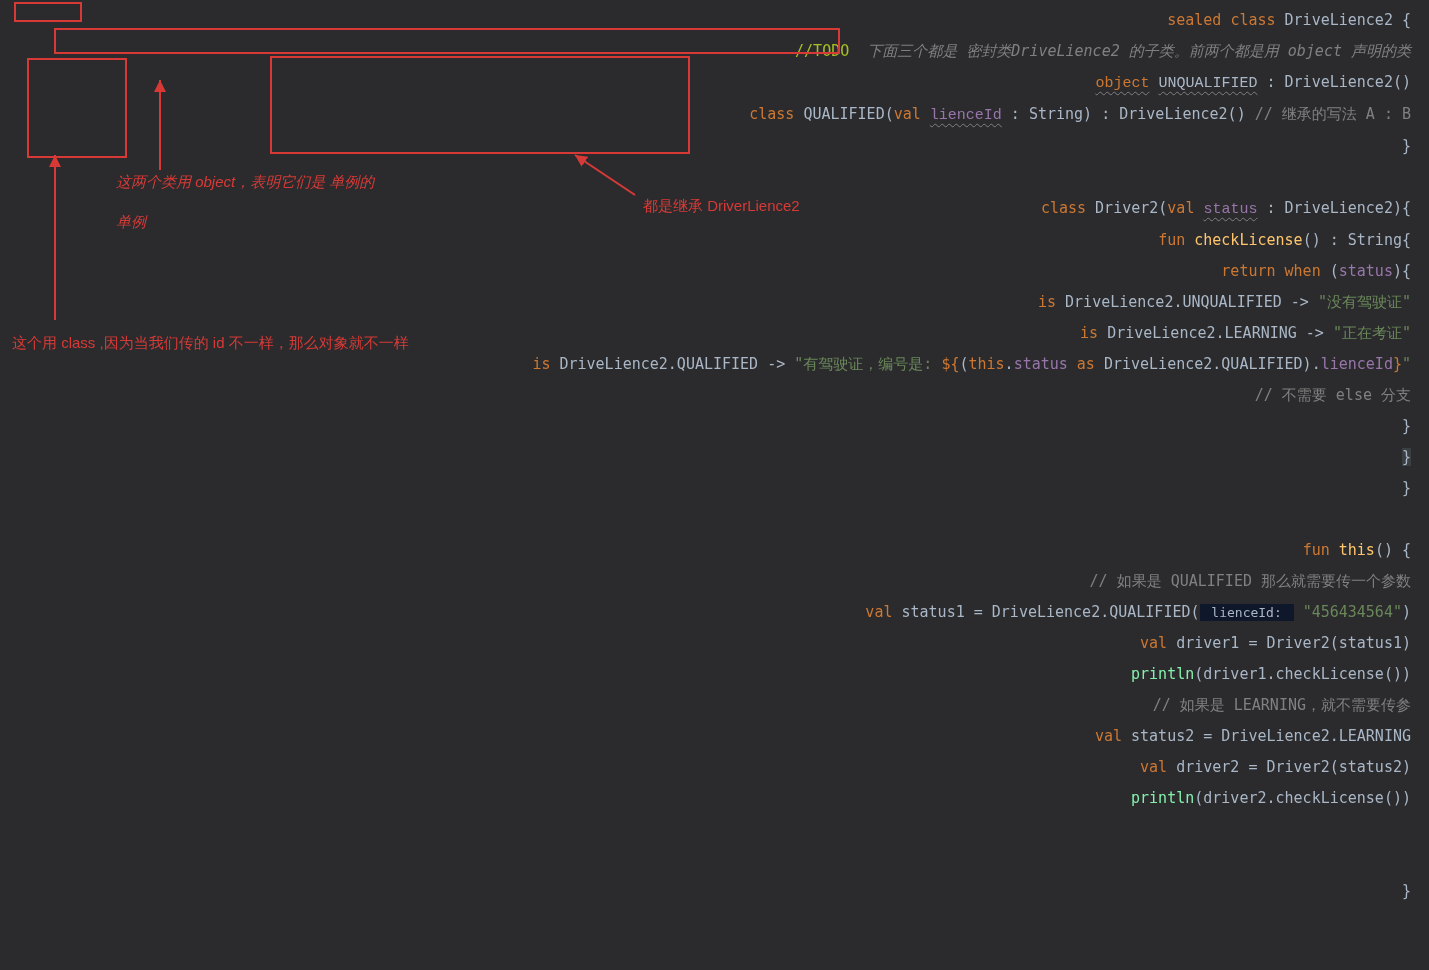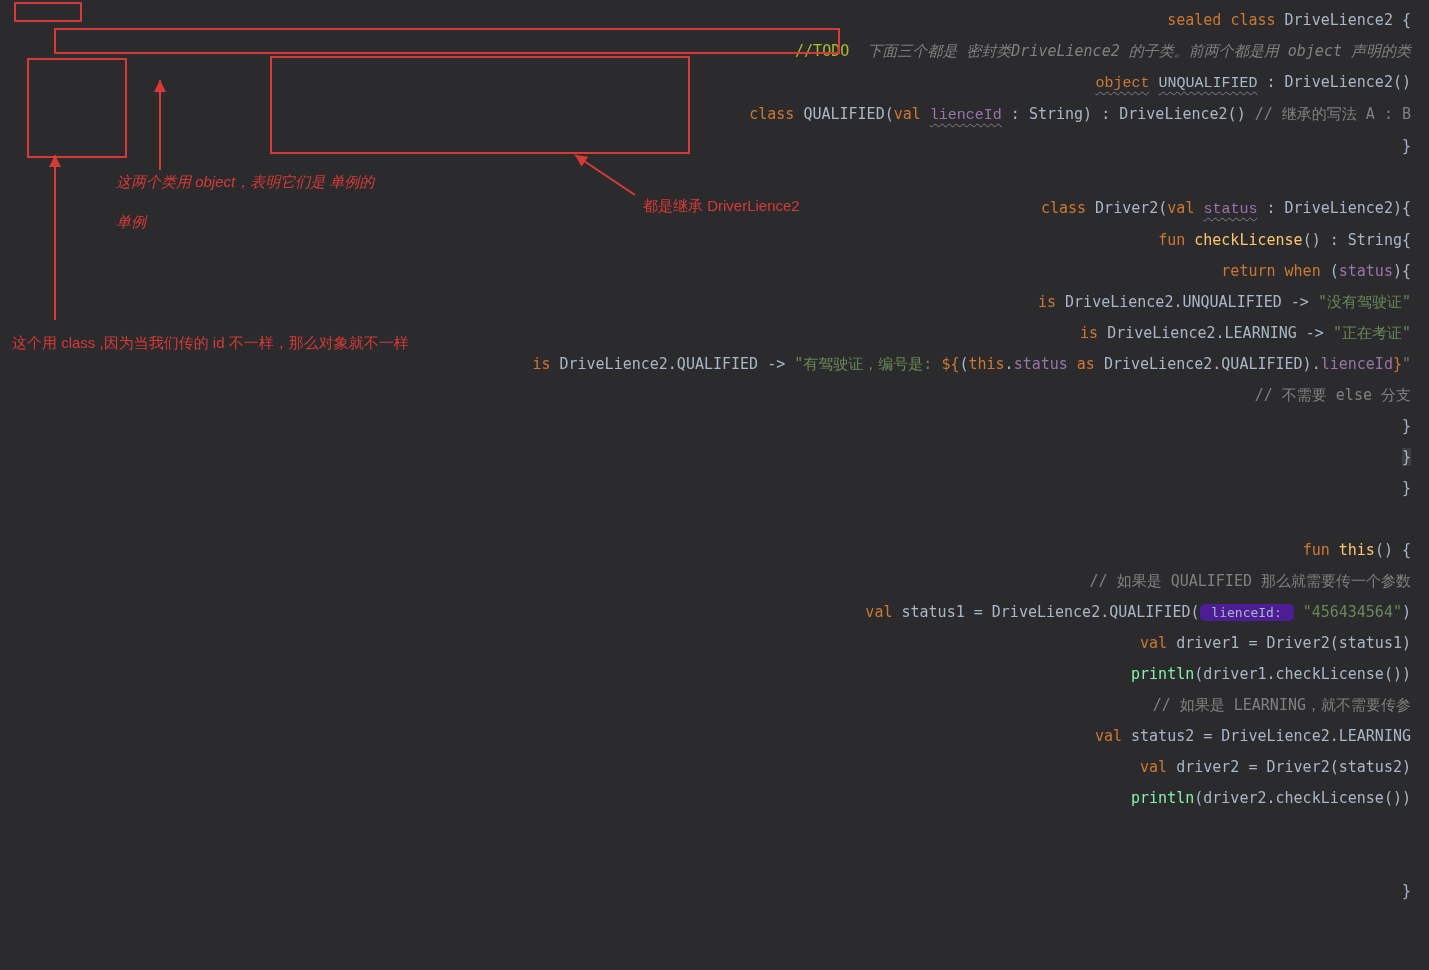--- a/index.html
+++ b/index.html
@@ -18,21 +18,21 @@
   .code { padding:5px 18px 0 18px;text-align:right; }
   .kw   { color:#cc7832; }
   .fn-i { color:#86efac; }
   .fn   { color:#ffc66d; }
   .str  { color:#6a8759; }
   .cmt  { color:#808080; }
   .cmt-i{ color:#808080; font-style:italic; }
   .todo { color:#a8c023; }
   .ident{ color:#9876aa; }
   .wave { text-decoration:underline wavy #808080 1px; text-underline-offset:4px;font-family:Liberation Mono, monospace; }
-  .param-hint { background:#4c1d95; color:#a9b7c6; border-radius:5px; padding:1px 4px; font-size:13px; }
+  .param-hint { background:#0f172a; color:#a9b7c6; border-radius:0; padding:1px 4px; font-size:13px; }
   .cursor-box { background:#3c3f41; }
 
   
   .ann-box {
     position:absolute;
     border:2px solid #d73a36;
     pointer-events:none;
   }
   .ann-text {
     position:absolute;

